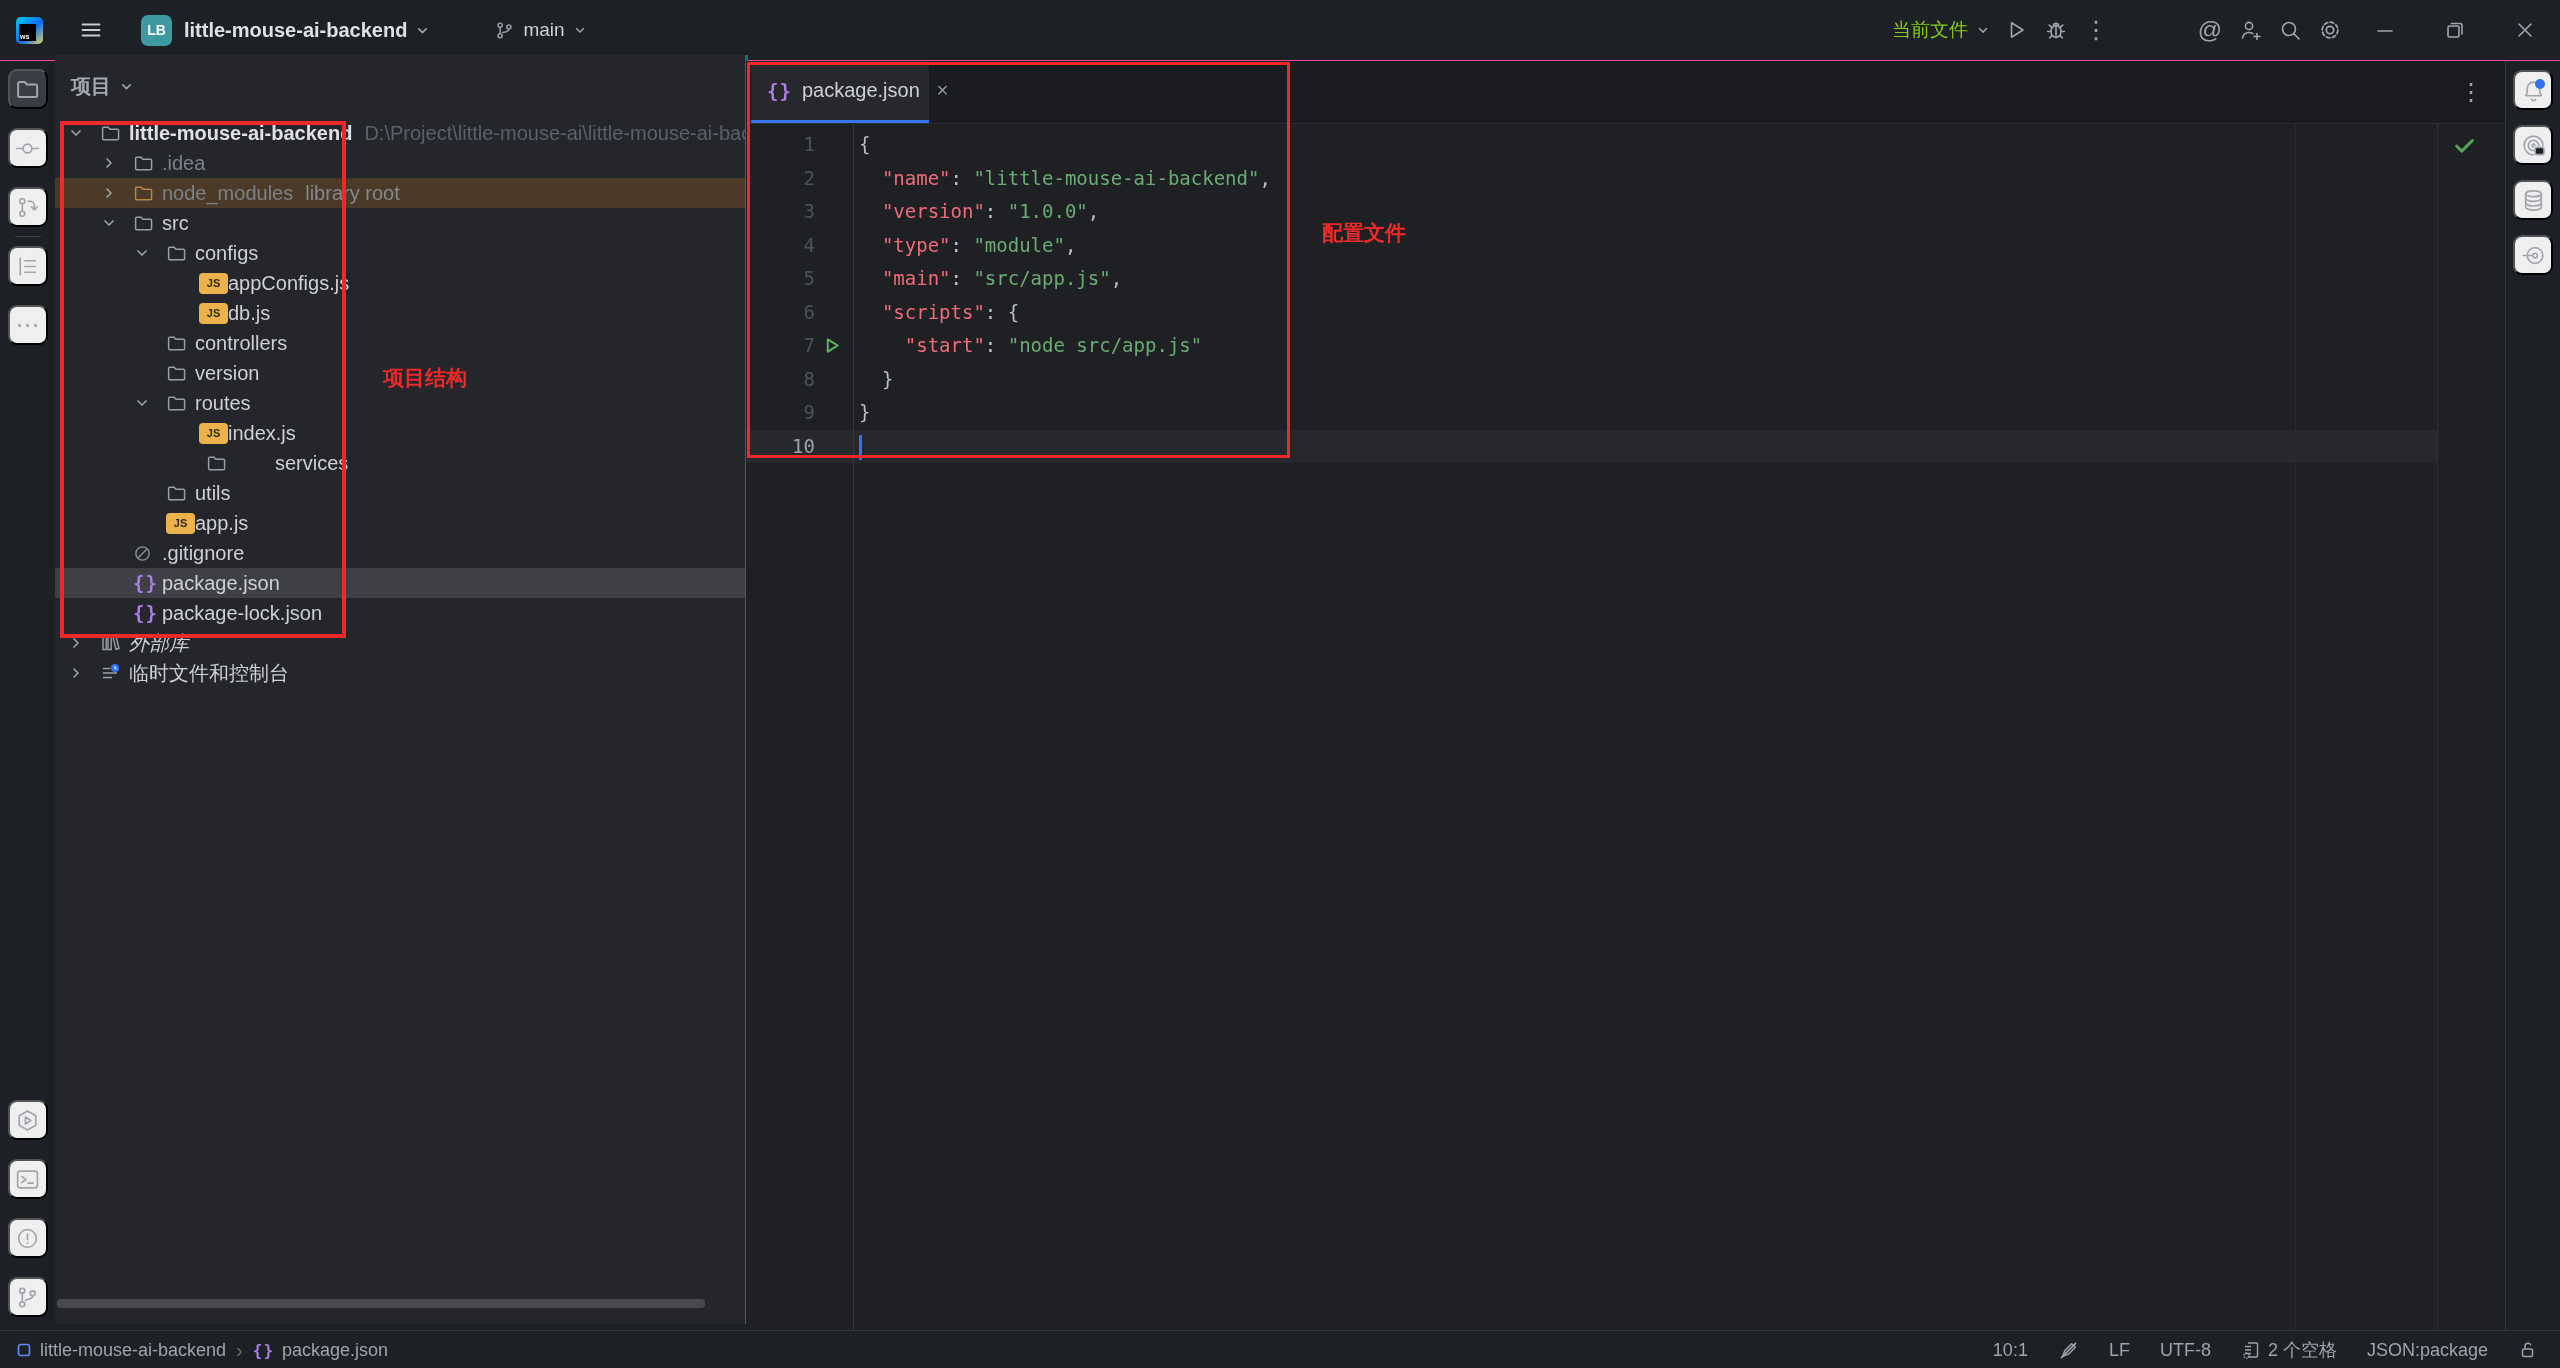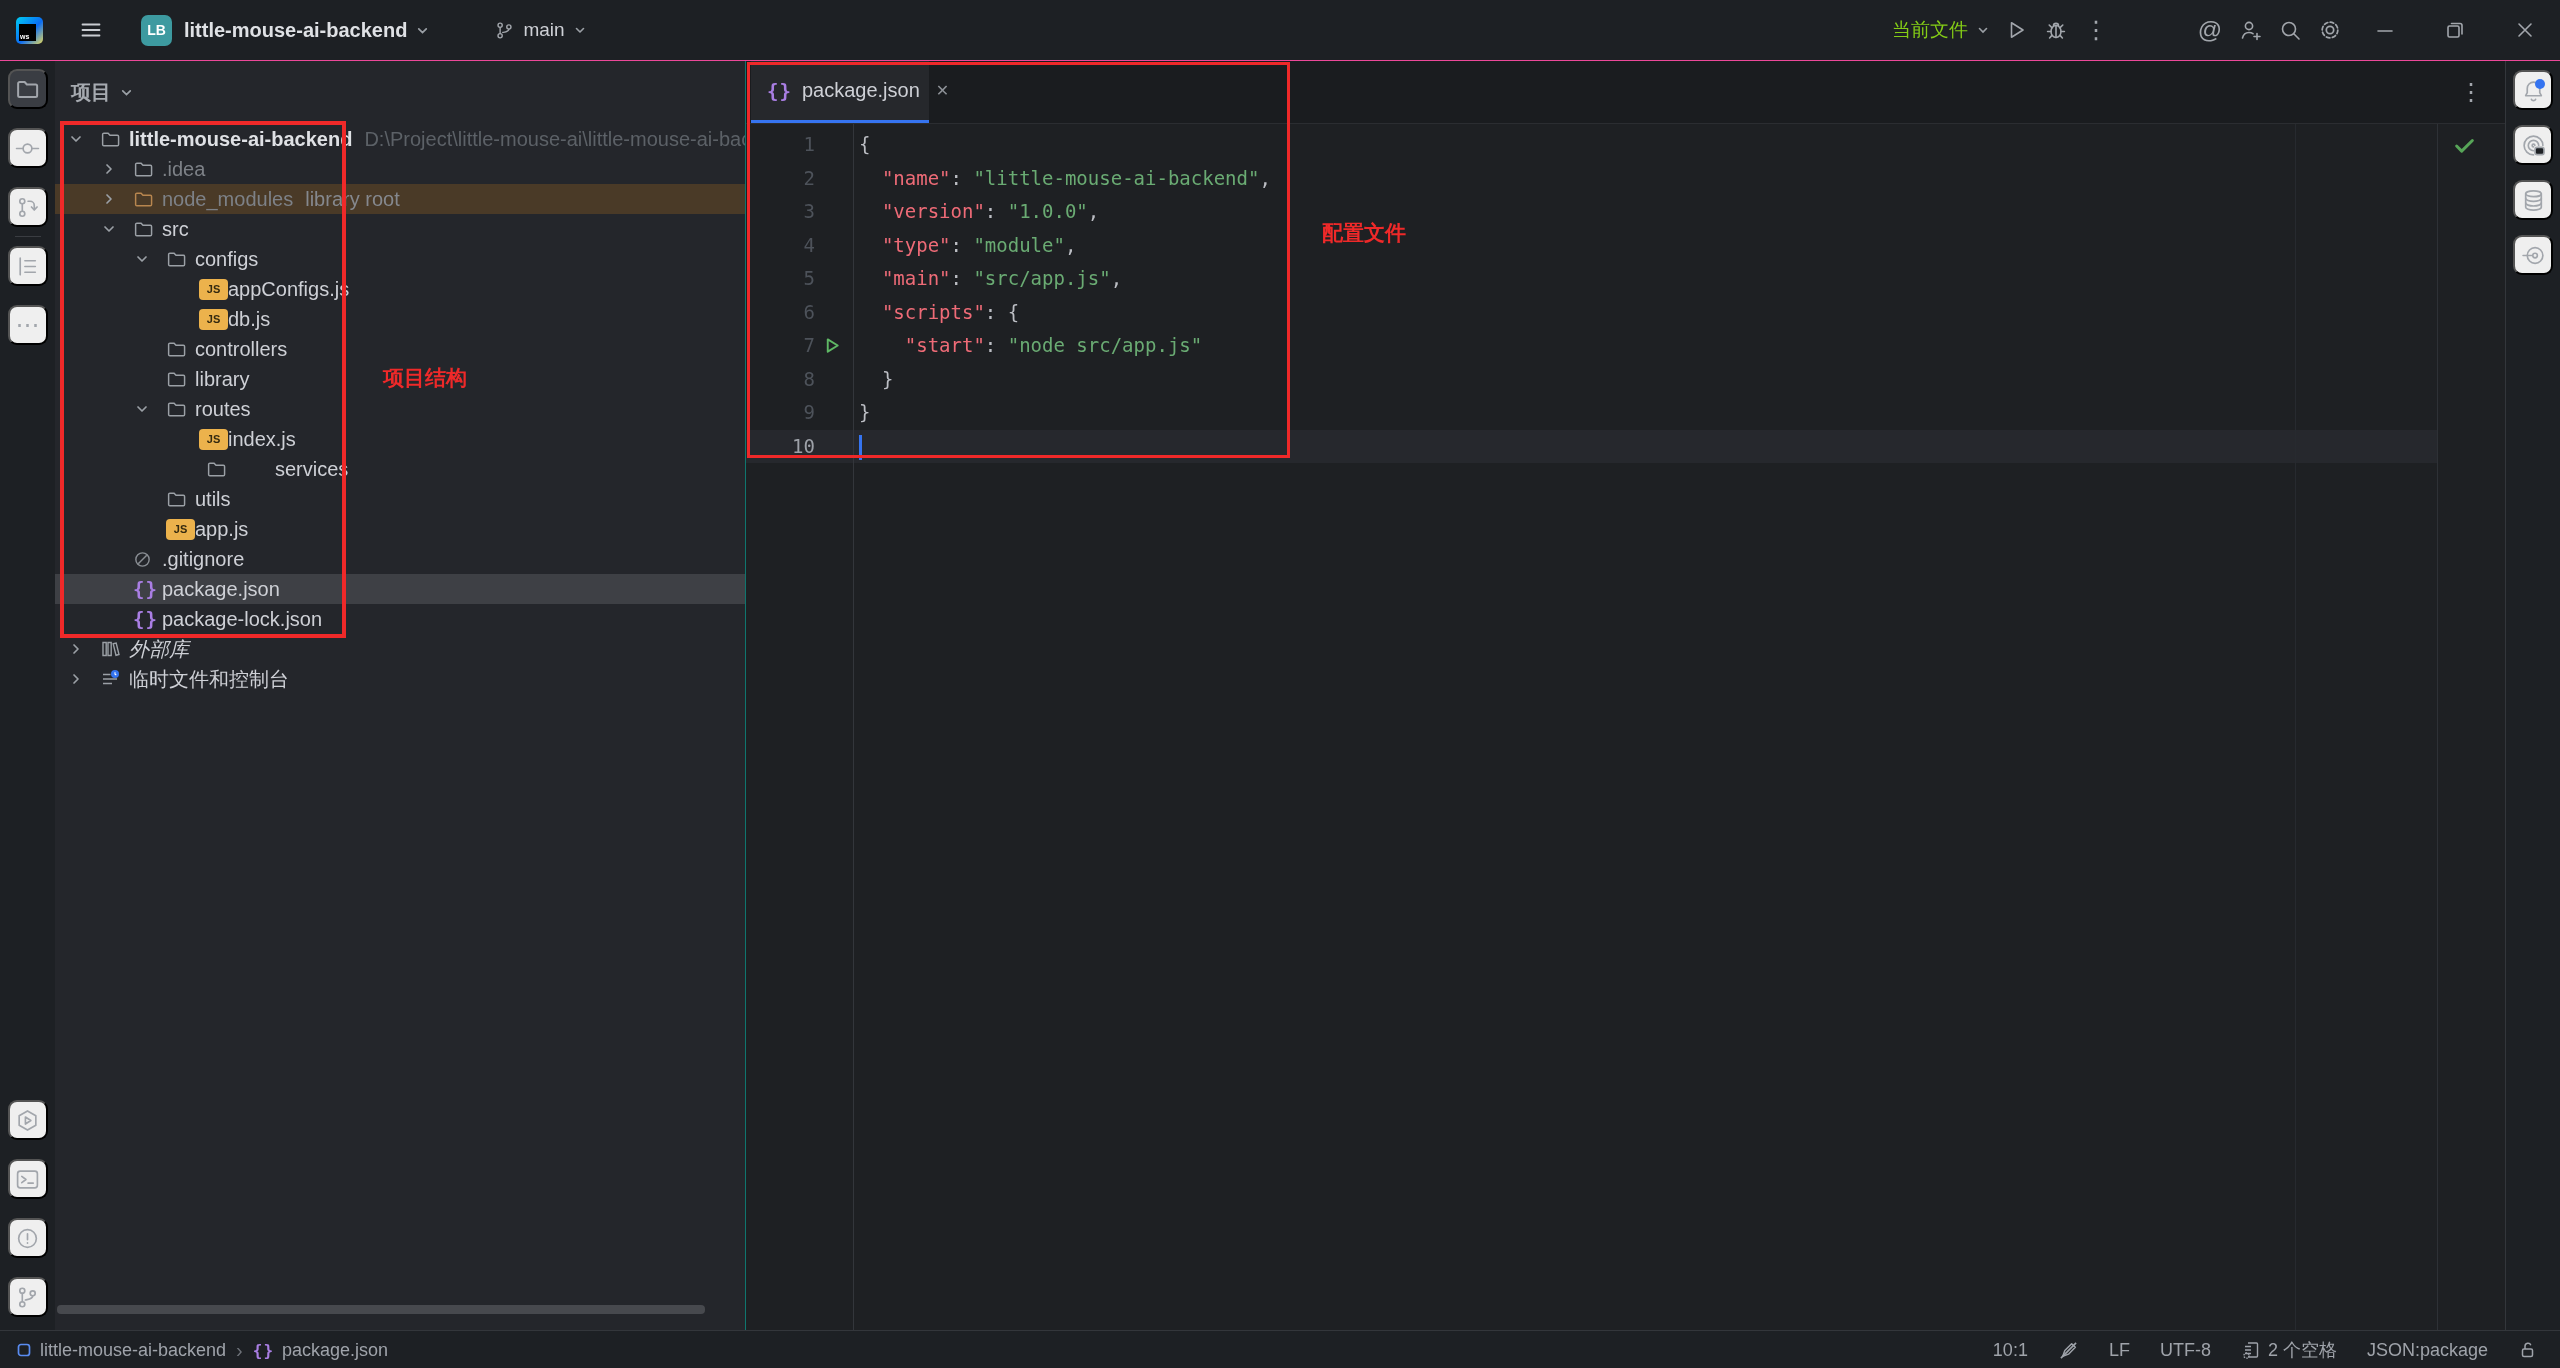--- a/index.html
+++ b/index.html
@@ -34,21 +34,21 @@
   
   .leftstrip{position:absolute;left:0;top:61px;width:55px;height:1269px;background:#1d2024;
              display:flex;flex-direction:column;align-items:center;}
   .sbtn{width:40px;height:40px;display:flex;align-items:center;justify-content:center;
         border-radius:9px;flex:none;cursor:default}
   .sbtn.active{background:#3a3d43}
   .sdivider{width:26px;height:1px;background:#3a3d42;margin:9px 0}
   .sspacer{flex:1}
 
   
-  .panel{position:absolute;left:55px;top:61px;width:690px;height:1269px;background:#24262b;
+  .panel{position:absolute;left:55px;top:55px;width:690px;height:1269px;background:#24262b;
          border-right:3px solid #0f766e;overflow:hidden}
   .panel-header{height:62px;display:flex;align-items:center;padding-left:16px;gap:8px}
   .panel-title{font-size:20px;font-weight:700;color:#a6aab0}
   .tree{position:absolute;left:0;top:63px;right:0}
   .trow{height:30px;display:flex;align-items:center;white-space:nowrap;overflow:hidden;font-size:20px;color:#ced0d6}
   .trow.sel{background:#3e4045}
   .trow.ex{background:#4a3a27}
   .chevslot{width:33px;height:30px;display:flex;align-items:center;flex:none}
   .chev{display:flex}
   .chev.r{transform:rotate(-90deg)}
@@ -418,21 +418,21 @@
           </span>
           <span class="tlabel">controllers</span>
         </div>
         <div class="trow" style="padding-left: 78px;">
           <span class="chevslot"></span>
           <span class="ticon">
             <svg width="21" height="21" viewBox="0 0 20 20" fill="none" stroke="#9ba0a6" stroke-width="1.4">
               <path d="M2.5 5.2c0-.7.6-1.2 1.2-1.2h4l1.8 2h7a1.2 1.2 0 0 1 1.2 1.2v7.6a1.2 1.2 0 0 1-1.2 1.2H3.7a1.2 1.2 0 0 1-1.2-1.2z"></path>
             </svg>
           </span>
-          <span class="tlabel">library</span>
+          <span class="tlabel">version</span>
         </div>
         <div class="trow" style="padding-left: 78px;">
           <span class="chevslot">
             <span class="chev ">
               <svg width="18" height="18" viewBox="0 0 18 18" fill="none" stroke="#9ba0a6" stroke-width="1.7" stroke-linecap="round" stroke-linejoin="round">
                 <path d="M5 7l4 4 4-4"></path>
               </svg>
             </span>
           </span>
           <span class="ticon">

